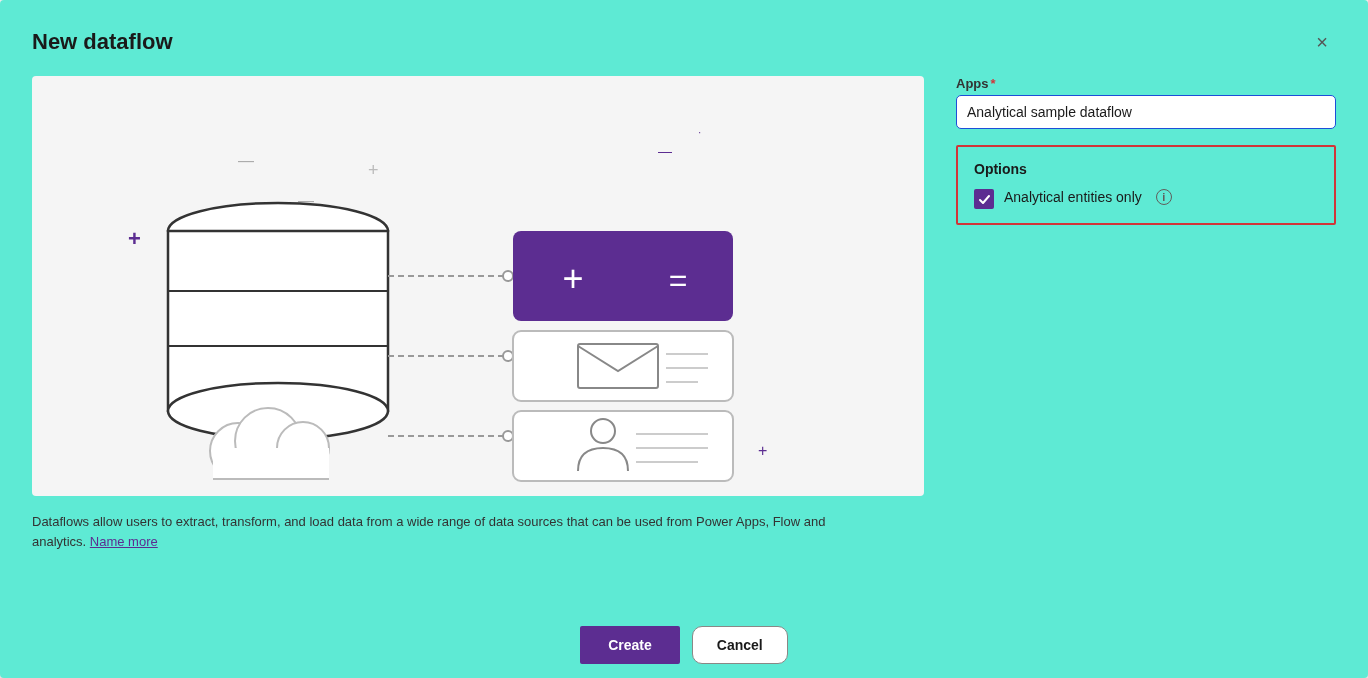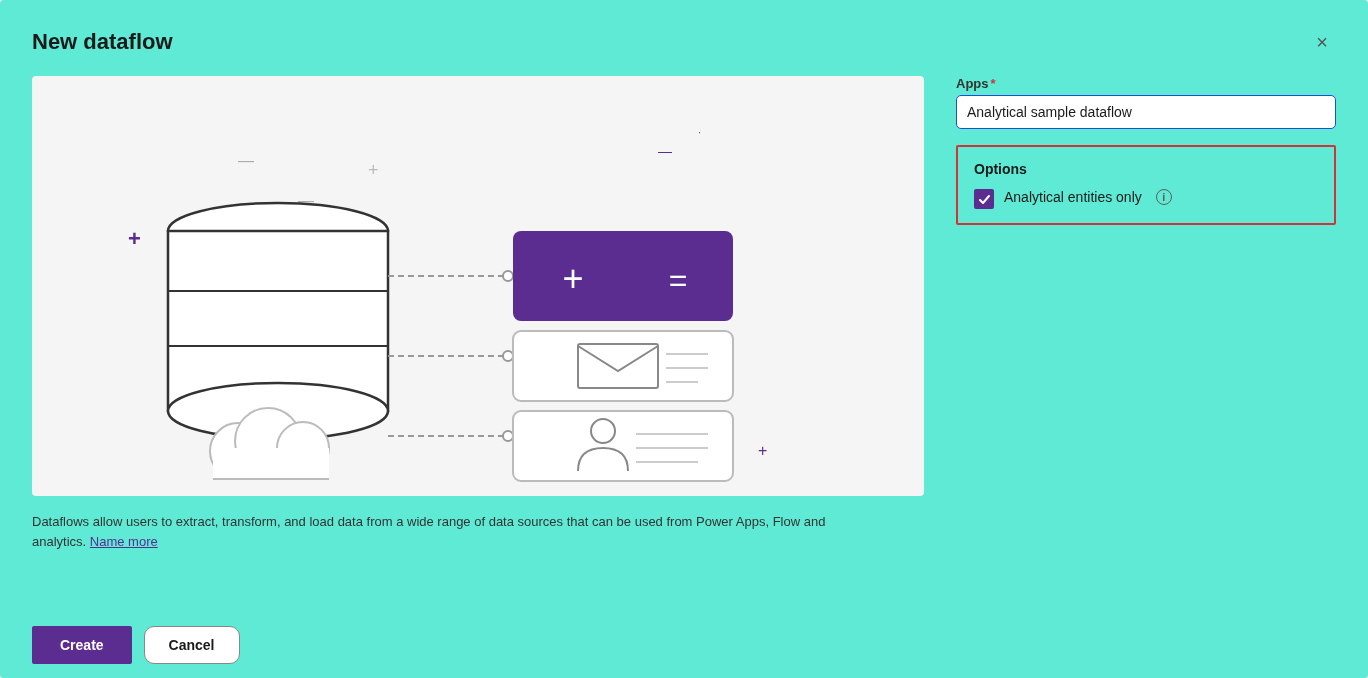--- a/index.html
+++ b/index.html
@@ -150,21 +150,21 @@
       border: 1.5px solid #605e5c;
       color: #605e5c;
       font-size: 11px;
       font-weight: 600;
       cursor: pointer;
       margin-left: 4px;
       vertical-align: middle;
     }
     .dialog-footer {
       display: flex;
-      justify-content: flex-start;
+      justify-content: center;
       gap: 12px;
       margin-top: 24px;
     }
     .btn-create {
       background: #5c2d91;
       color: white;
       border: none;
       padding: 10px 28px;
       font-size: 14px;
       font-weight: 600;

